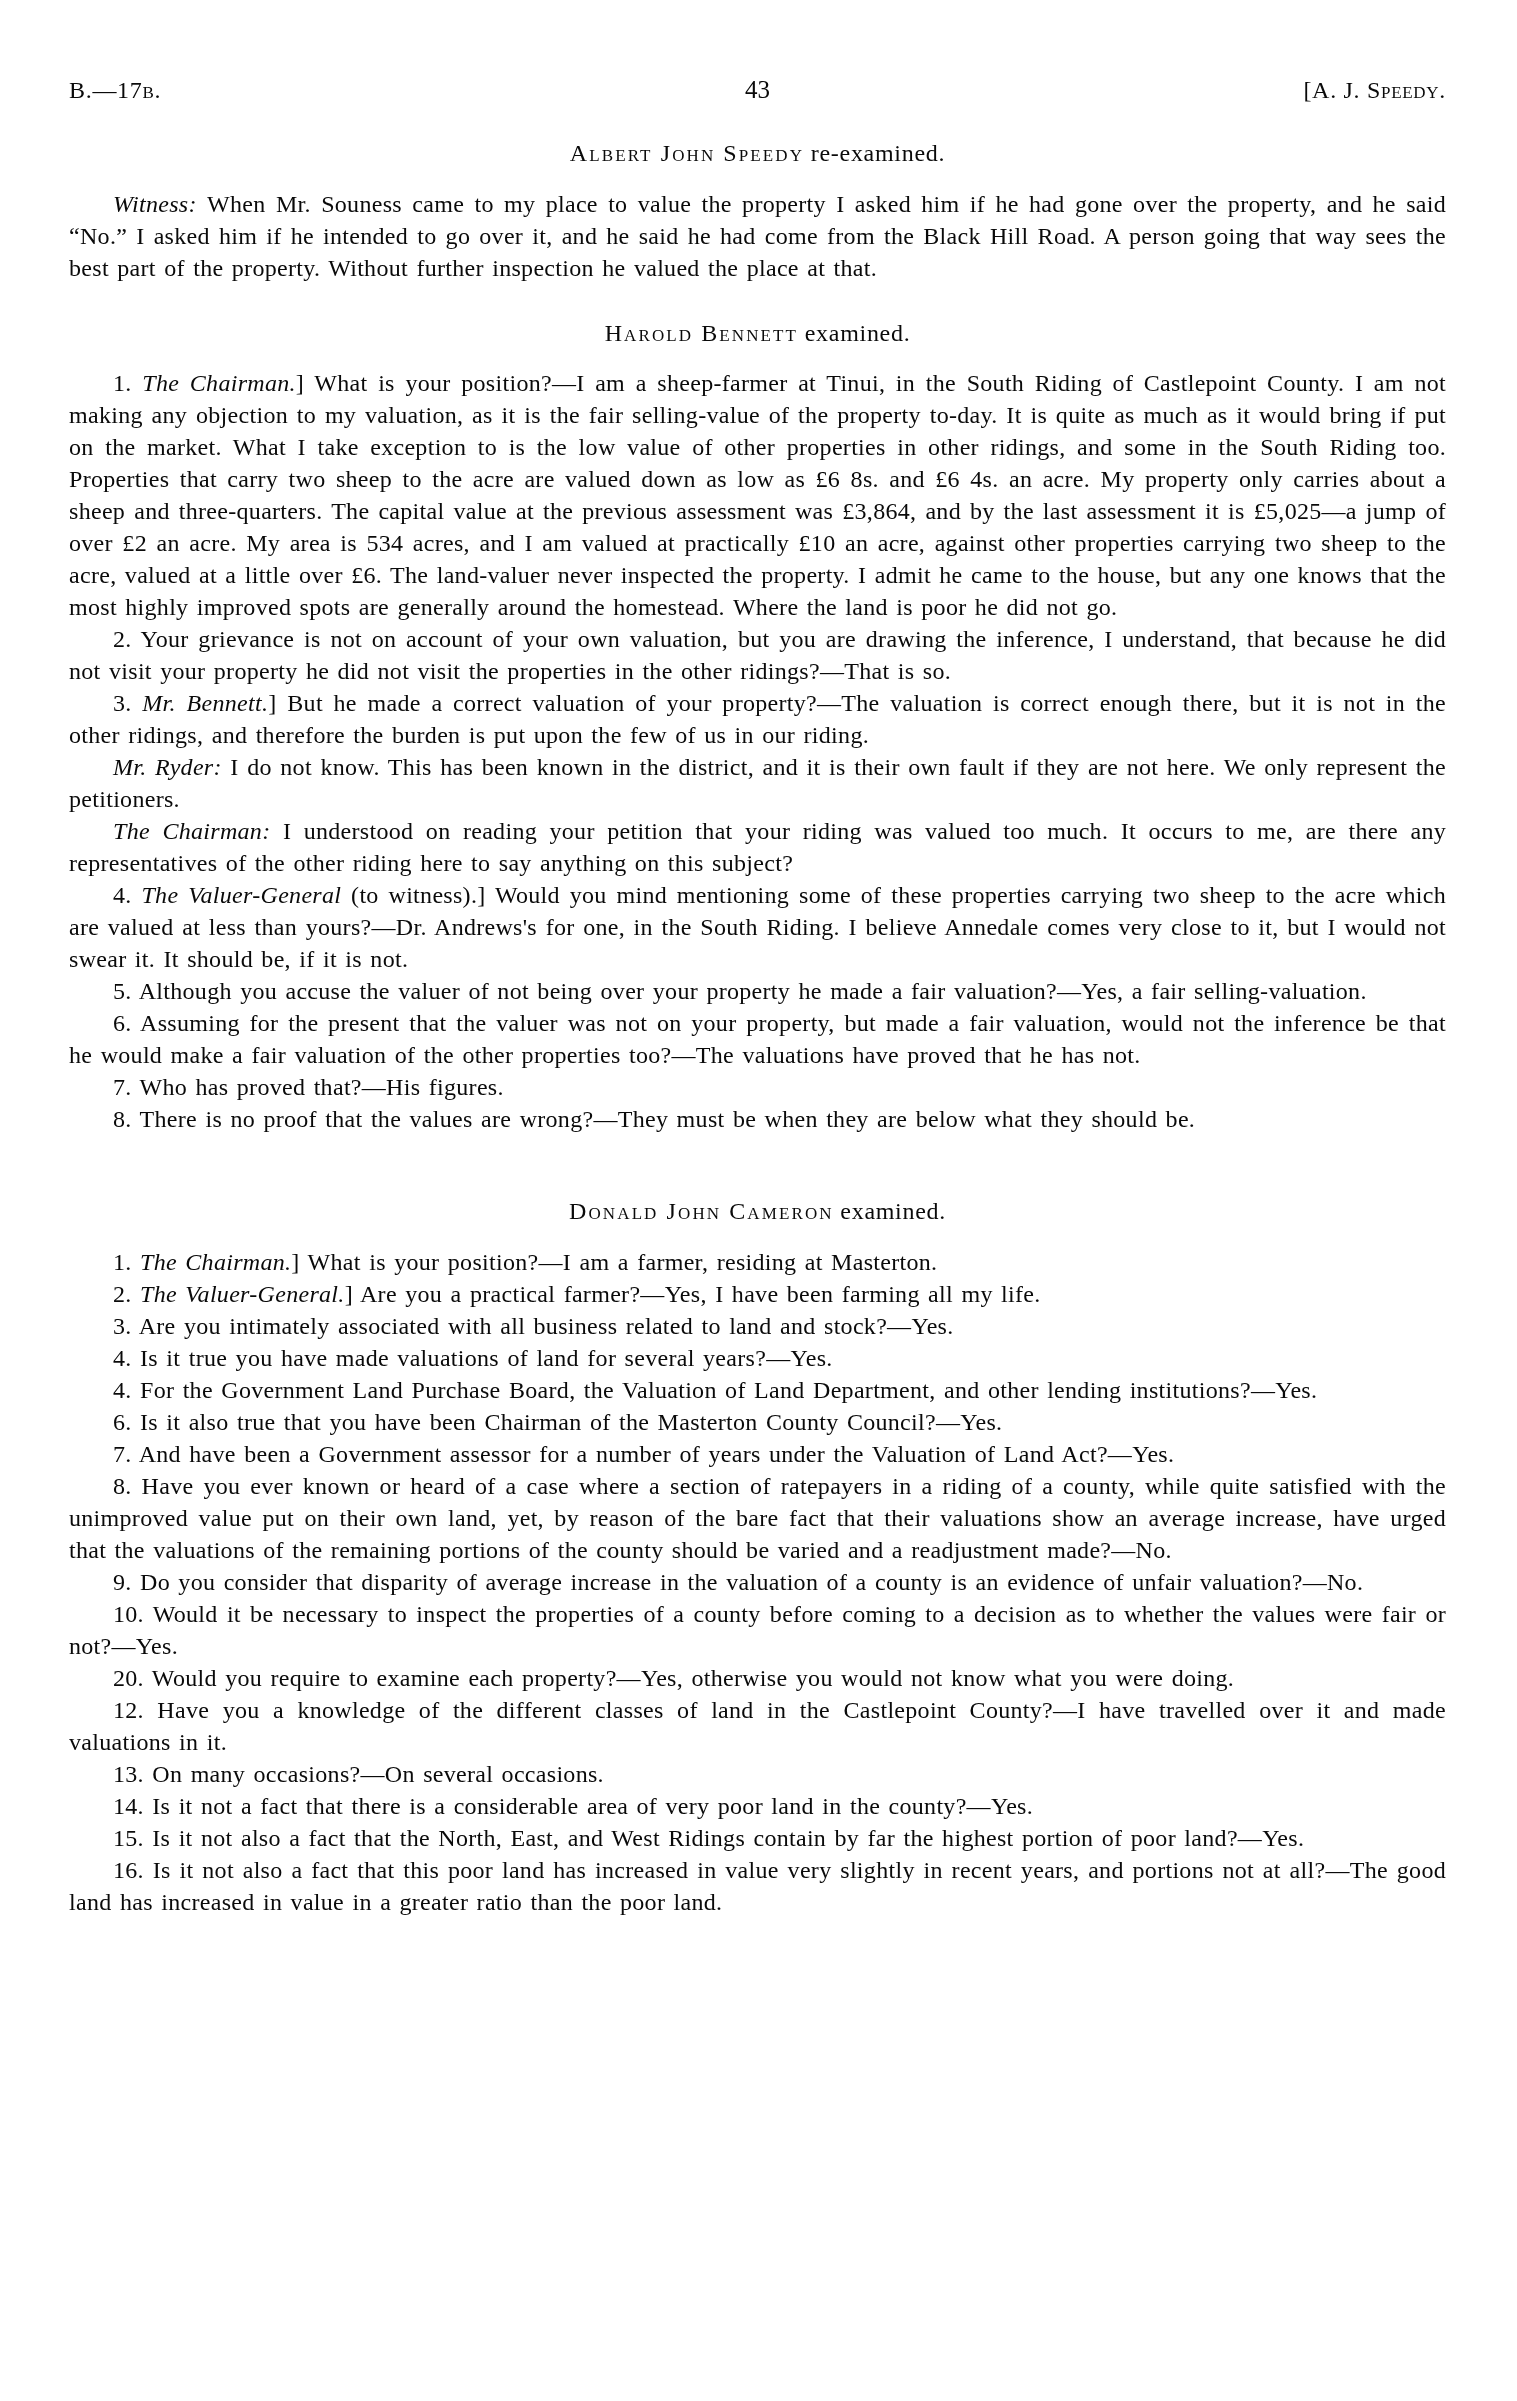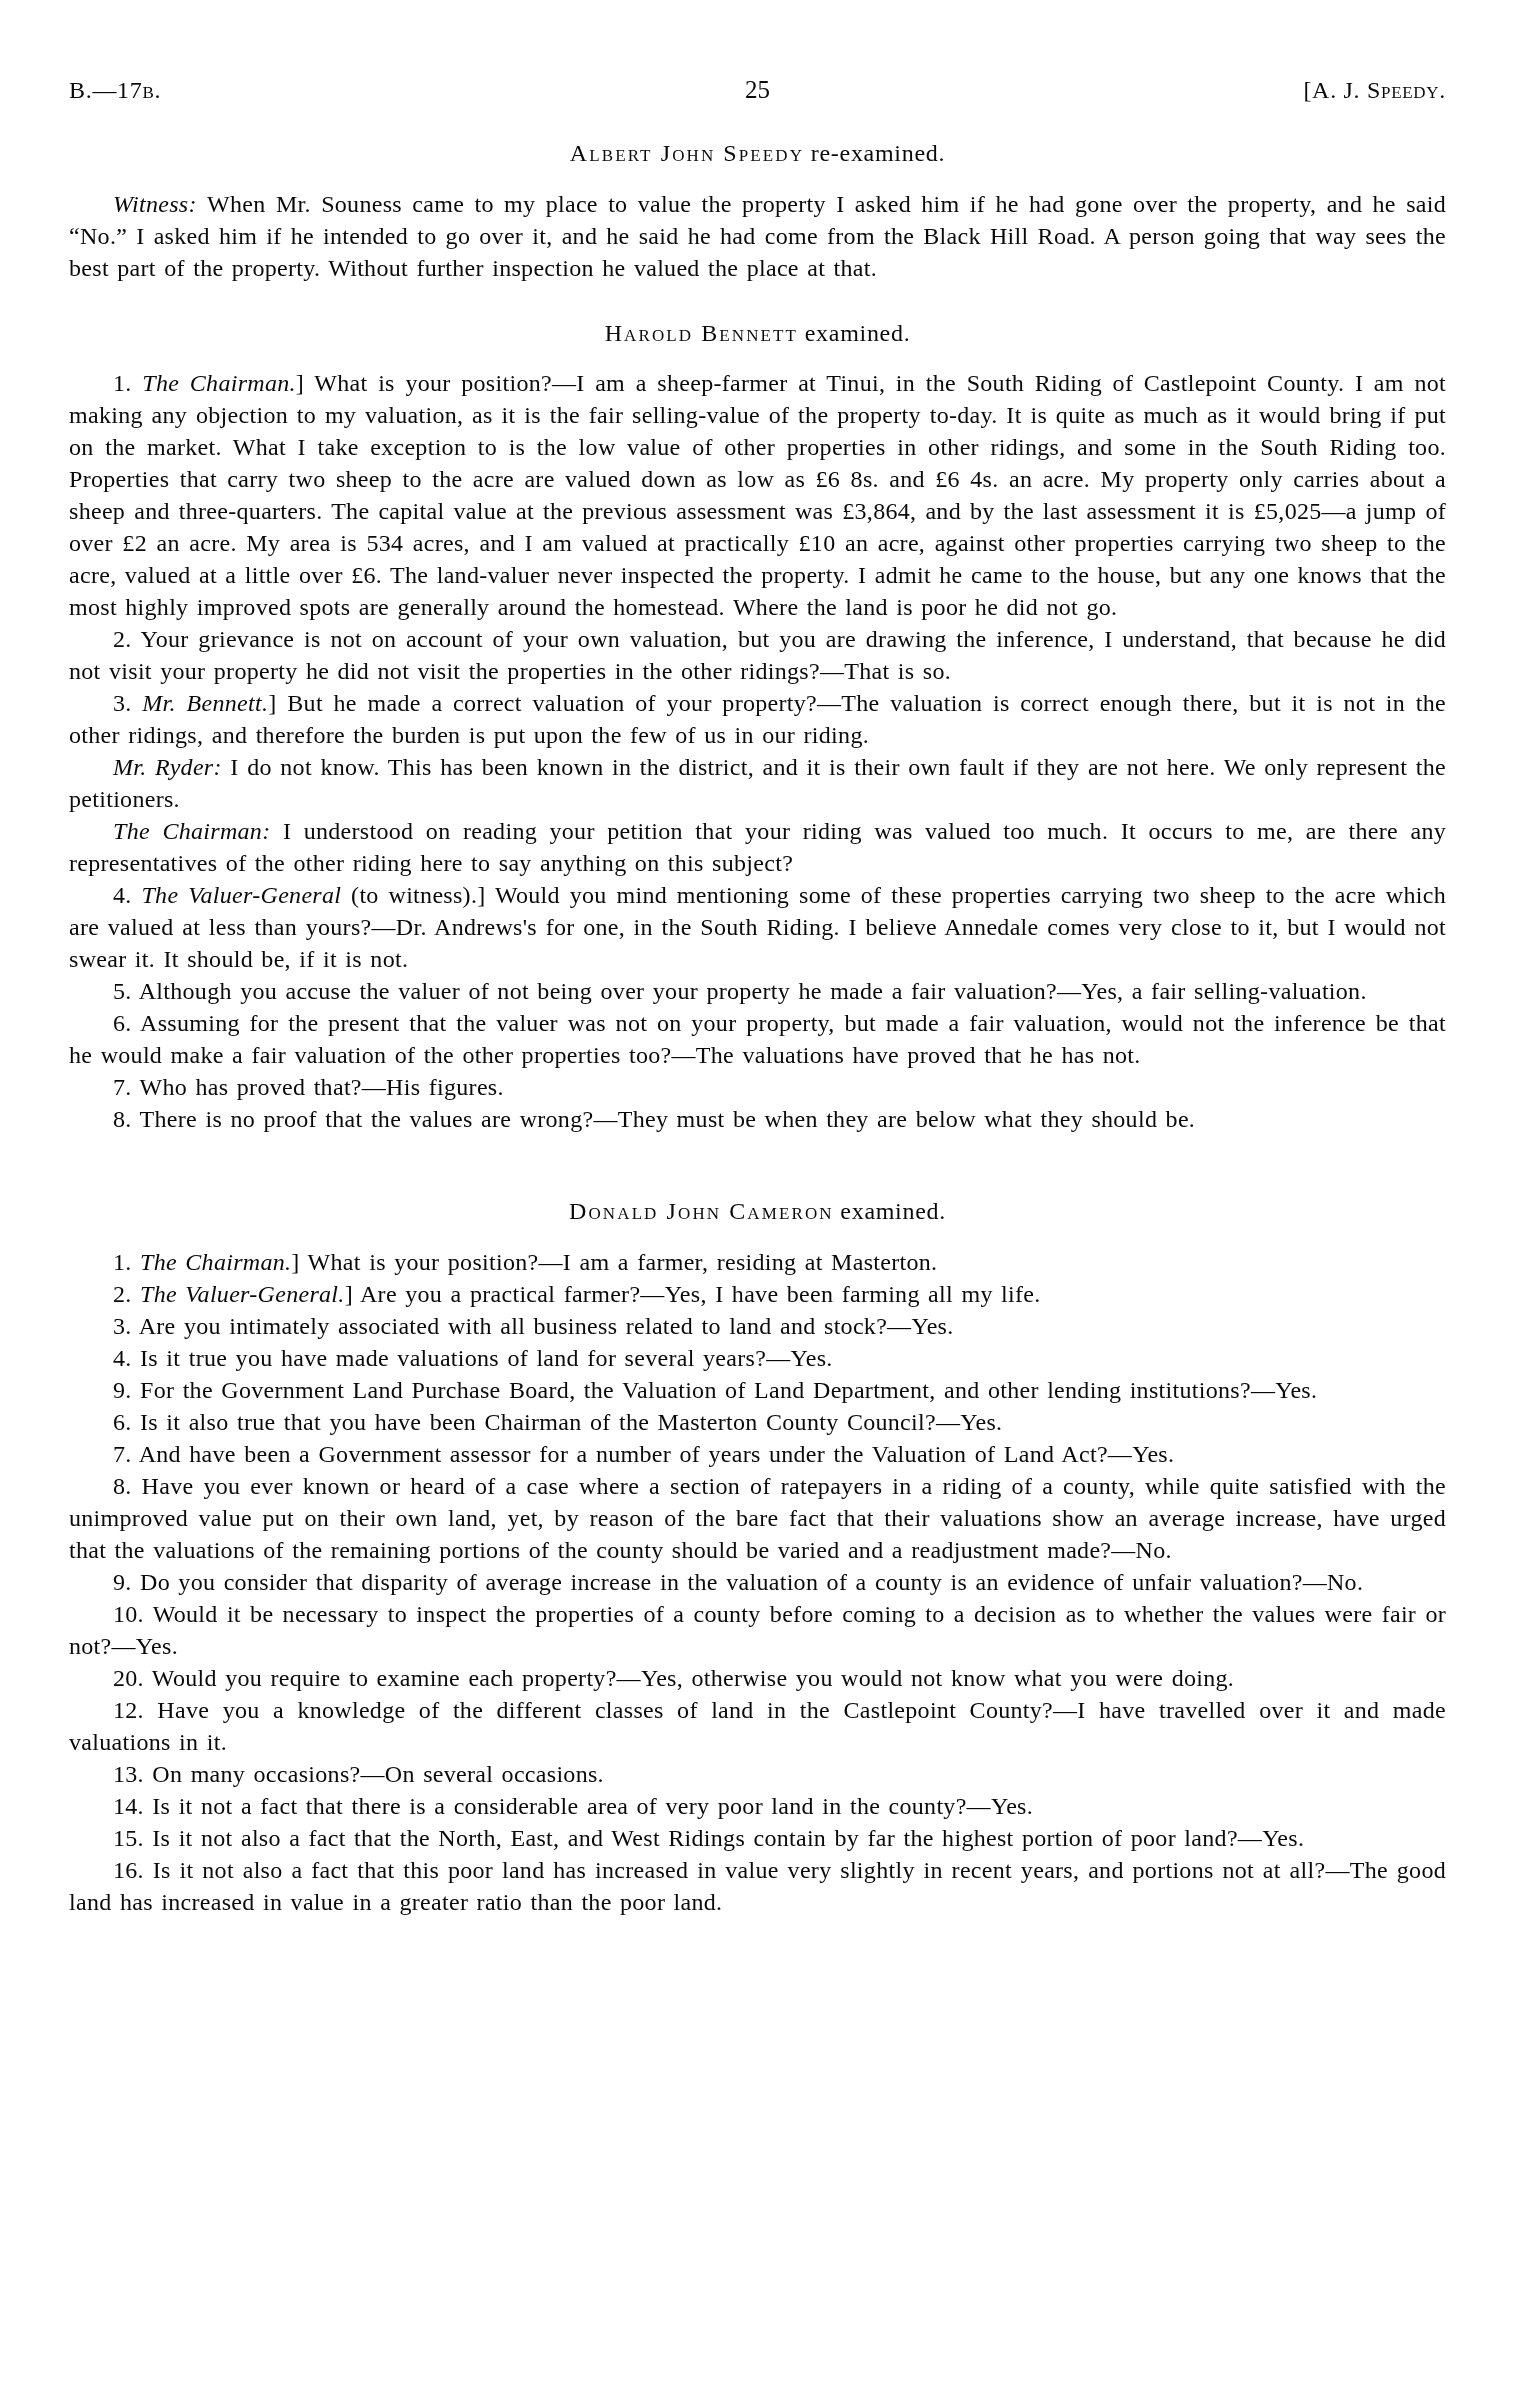--- a/index.html
+++ b/index.html
@@ -54,21 +54,21 @@
   }
   .it { font-style: italic; }
   .n  { font-style: normal; }
 </style>
 </head>
 <body>
 
 <div class="page">
   <div class="page-header">
     <span class="hdr-left sc">B.—17b.</span>
-    <span class="hdr-center">25</span>
+    <span class="hdr-center">43</span>
     <span class="hdr-right sc">[A. J. Speedy.</span>
   </div>
 
   <div id="doc-body">
       <section class="doc-section">
         <h2 class="sec-heading"><span class="sc">Albert John Speedy</span> re-examined.</h2>
         <p class="para"><span class="it">Witness: </span><span class="n">When Mr. Souness came to my place to value the property I asked him if he had gone over the property, and he said “No.”  I asked him if he intended to go over it, and he said he had come from the Black Hill Road.  A person going that way sees the best part of the property.  Without further inspection he valued the place at that.</span></p>
       </section>
       <section class="doc-section">
         <h2 class="sec-heading"><span class="sc">Harold Bennett</span> examined.</h2>
@@ -82,21 +82,21 @@
         <p class="para"><span class="n">6. Assuming for the present that the valuer was not on your property, but made a fair valuation, would not the inference be that he would make a fair valuation of the other properties too?—The valuations have proved that he has not.</span></p>
         <p class="para"><span class="n">7. Who has proved that?—His figures.</span></p>
         <p class="para"><span class="n">8. There is no proof that the values are wrong?—They must be when they are below what they should be.</span></p>
       </section>
       <section class="doc-section">
         <h2 class="sec-heading"><span class="sc">Donald John Cameron</span> examined.</h2>
         <p class="para"><span class="n">1. </span><span class="it">The Chairman.</span><span class="n">] What is your position?—I am a farmer, residing at Masterton.</span></p>
         <p class="para"><span class="n">2. </span><span class="it">The Valuer-General.</span><span class="n">] Are you a practical farmer?—Yes, I have been farming all my life.</span></p>
         <p class="para"><span class="n">3. Are you intimately associated with all business related to land and stock?—Yes.</span></p>
         <p class="para"><span class="n">4. Is it true you have made valuations of land for several years?—Yes.</span></p>
-        <p class="para"><span class="n">9. For the Government Land Purchase Board, the Valuation of Land Department, and other lending institutions?—Yes.</span></p>
+        <p class="para"><span class="n">4. For the Government Land Purchase Board, the Valuation of Land Department, and other lending institutions?—Yes.</span></p>
         <p class="para"><span class="n">6. Is it also true that you have been Chairman of the Masterton County Council?—Yes.</span></p>
         <p class="para"><span class="n">7. And have been a Government assessor for a number of years under the Valuation of Land Act?—Yes.</span></p>
         <p class="para"><span class="n">8. Have you ever known or heard of a case where a section of ratepayers in a riding of a county, while quite satisfied with the unimproved value put on their own land, yet, by reason of the bare fact that their valuations show an average increase, have urged that the valuations of the remaining portions of the county should be varied and a readjustment made?—No.</span></p>
         <p class="para"><span class="n">9. Do you consider that disparity of average increase in the valuation of a county is an evidence of unfair valuation?—No.</span></p>
         <p class="para"><span class="n">10. Would it be necessary to inspect the properties of a county before coming to a decision as to whether the values were fair or not?—Yes.</span></p>
         <p class="para"><span class="n">20. Would you require to examine each property?—Yes, otherwise you would not know what you were doing.</span></p>
         <p class="para"><span class="n">12. Have you a knowledge of the different classes of land in the Castlepoint County?—I have travelled over it and made valuations in it.</span></p>
         <p class="para"><span class="n">13. On many occasions?—On several occasions.</span></p>
         <p class="para"><span class="n">14. Is it not a fact that there is a considerable area of very poor land in the county?—Yes.</span></p>
         <p class="para"><span class="n">15. Is it not also a fact that the North, East, and West Ridings contain by far the highest portion of poor land?—Yes.</span></p>

